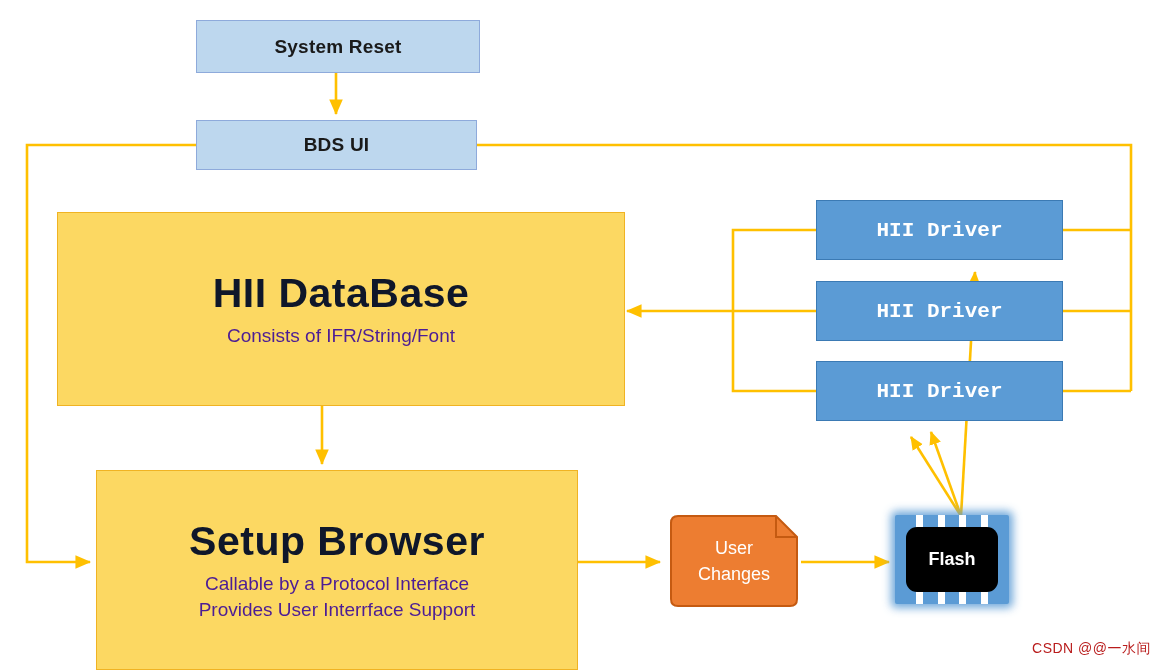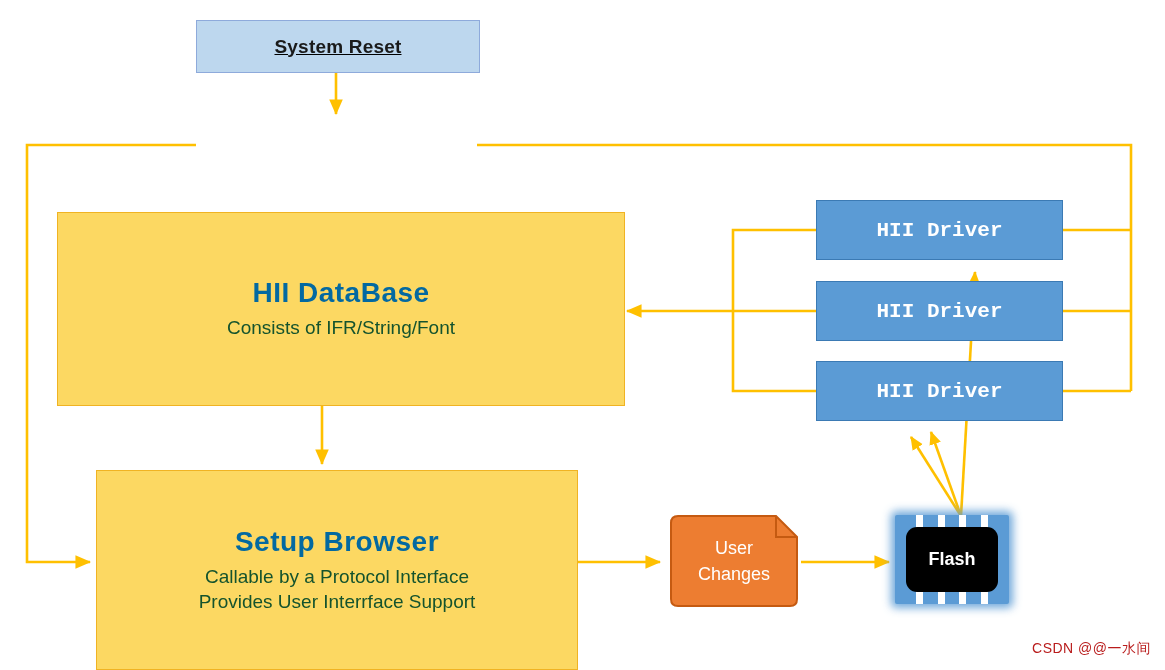--- a/index.html
+++ b/index.html
@@ -55,28 +55,28 @@
     font-weight: bold;
     font-size: 21px;
     font-family: Liberation Mono, monospace;
   }
   
   .yellow {
     background: #fcd862;
     border: 1.5px solid #f0b323;
   }
   .yellow .node-title {
-    color: #0369a1;
-    font-weight: bold;
-    font-size: 28px;
+    color: #0f172a;
+    font-weight: bold;
+    font-size: 41px;
     letter-spacing: 0.5px;
     margin-bottom: 6px;
   }
   .yellow .node-sub {
-    color: #14532d;
+    color: #4c1d95;
     font-size: 19px;
     line-height: 1.32;
     font-weight: normal;
   }
   
   .orange-note {
     position: absolute;
     width: 132px;
     height: 96px;
   }
@@ -188,24 +188,27 @@
       <path d="M801,562 L889,562" marker-end="url(#arrowhead)"></path>
     </g>
 
     <g stroke="#ffc000" stroke-width="2.6" fill="none">
       <path d="M961,516 L975,272" marker-end="url(#arrowhead-thin)"></path>
       <path d="M961,516 L931,432" marker-end="url(#arrowhead-thin)"></path>
       <path d="M961,516 L911,437" marker-end="url(#arrowhead-thin)"></path>
     </g>
   </svg>
 
-  <div class="node blue-light" style="left:196px; top:20px; width:284px; height:53px;text-decoration:underline;">
+  <div class="node blue-light" style="left:196px; top:20px; width:284px; height:53px;">
     <span class="node-title">System Reset</span>
   </div>
 
+  <div class="node blue-light" style="left:196px; top:120px; width:281px; height:50px;">
+    <span class="node-title">BDS UI</span>
+  </div>
 
   <div class="node yellow" style="left:57px; top:212px; width:568px; height:194px;">
     <span class="node-title">HII DataBase</span>
     <span class="node-sub">Consists of IFR/String/Font</span>
   </div>
 
   <div class="node yellow" style="left:96px; top:470px; width:482px; height:200px;">
     <span class="node-title">Setup Browser</span>
     <span class="node-sub">Callable by a Protocol Interface</span>
     <span class="node-sub">Provides User Interrface Support</span>

